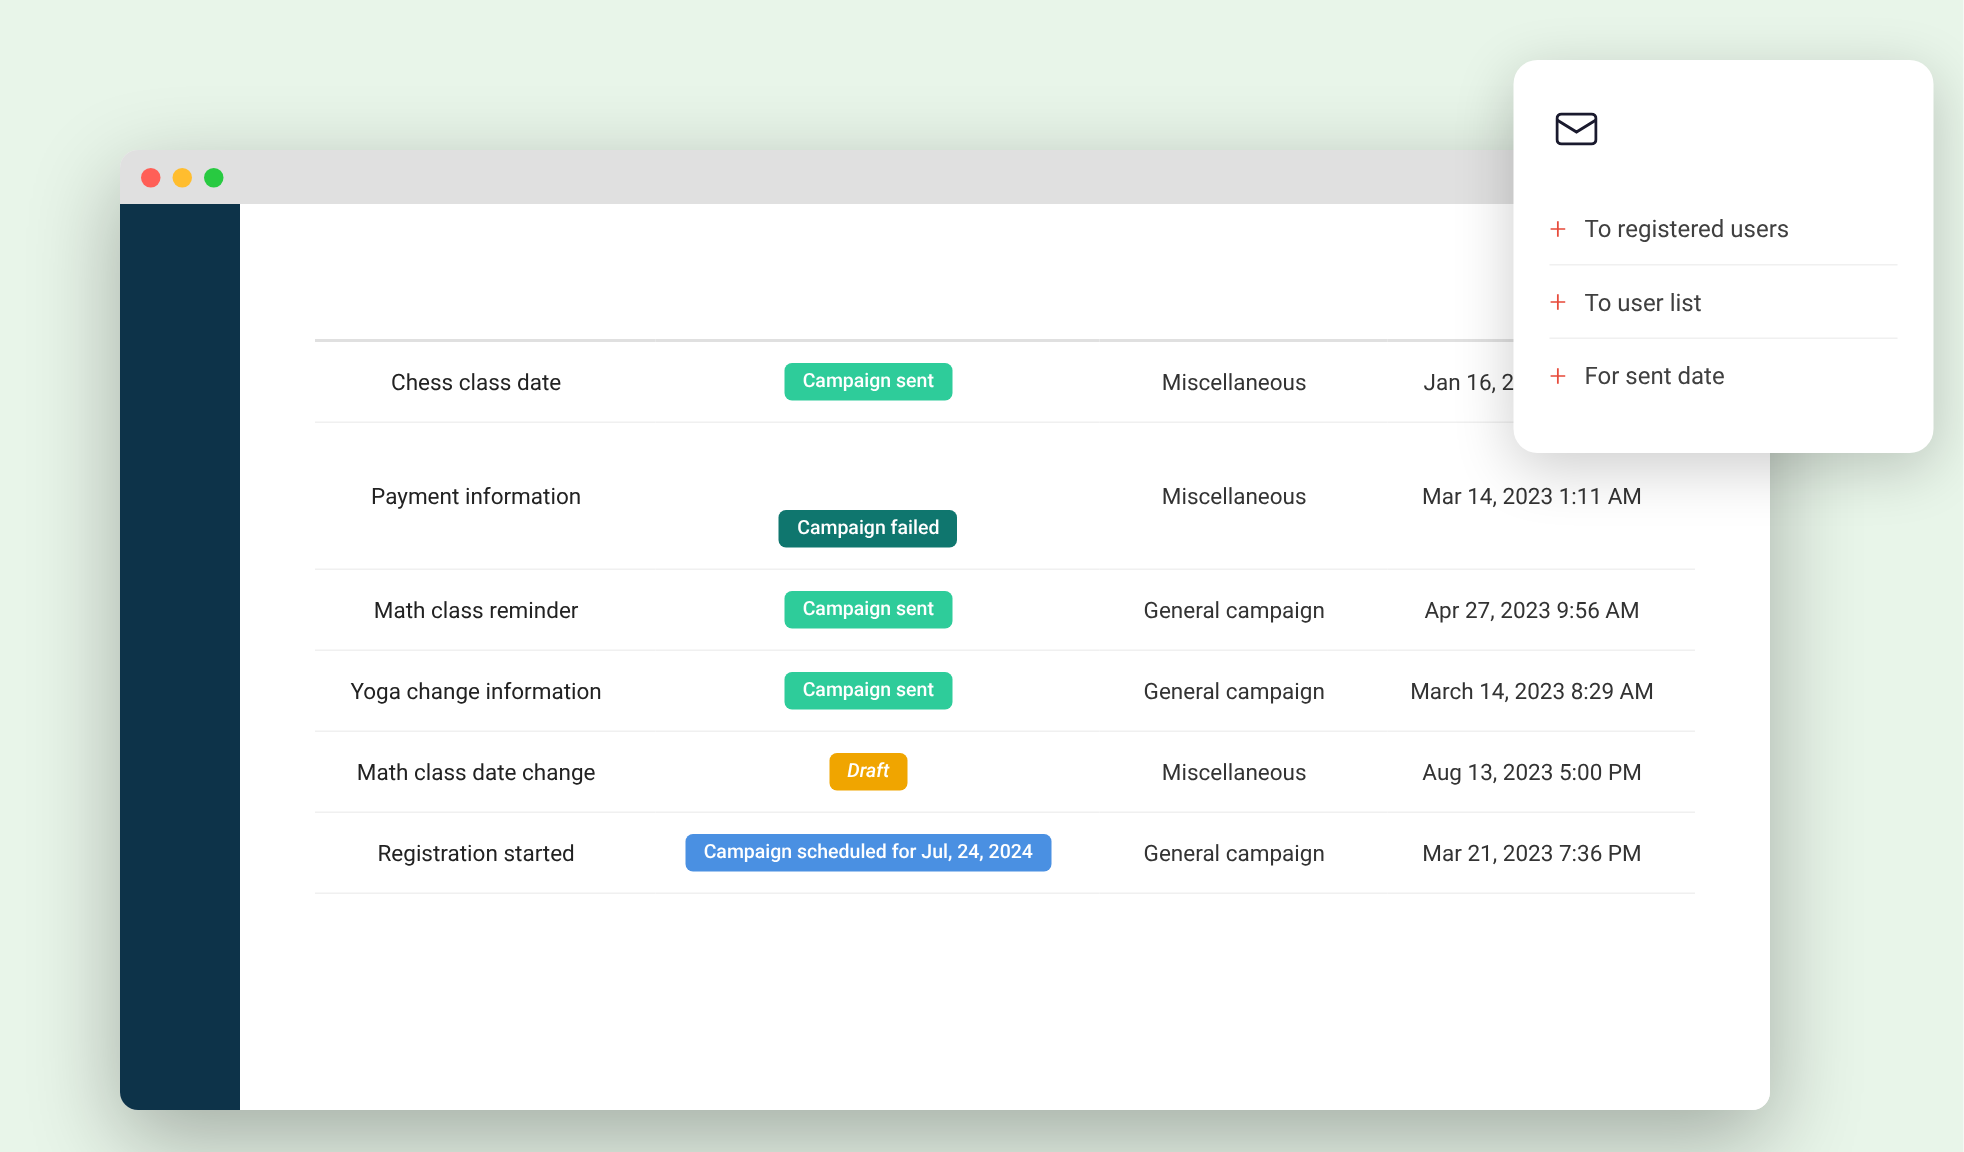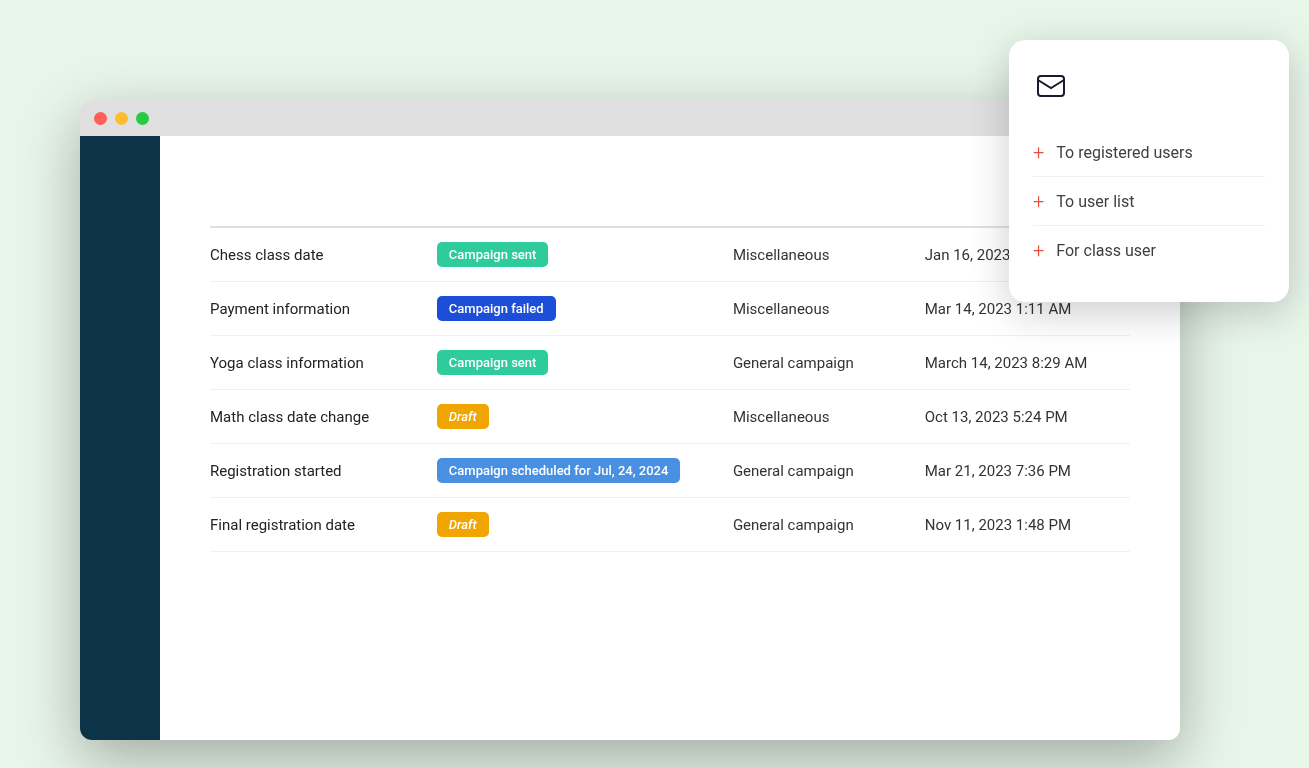--- a/index.html
+++ b/index.html
@@ -88,39 +88,40 @@
       color: #1a1a2e;
       padding: 8px 12px 12px 0;
     }
 
     .campaign-table td {
       padding: 14px 12px 14px 0;
       font-size: 15px;
       color: #333;
       border-bottom: 1px solid #f0f0f0;
       vertical-align: middle;
+      text-align: center;
     }
 
     .campaign-table td:first-child {
       font-size: 15px;
       color: #222;
     }
 
     
     .badge {
       display: inline-block;
       padding: 5px 12px;
       border-radius: 5px;
       font-size: 13px;
       font-weight: 500;
       white-space: nowrap;
     }
     .badge-sent { background: #2ecc9a; color: #fff; }
     .badge-scheduled { background: #4a90e2; color: #fff; }
-    .badge-failed { background: #1d4ed8; color: #fff; }
+    .badge-failed { background: #0f766e; color: #fff; margin-top: 44px; }
     .badge-draft { background: #f0a500; color: #fff; font-style: italic; }
 
     
     .dropdown-popup {
       position: absolute;
       top: 40px;
       right: 20px;
       width: 280px;
       background: #fff;
       border-radius: 16px;
@@ -214,50 +215,50 @@
   </tr>
             <tr>
     <td>Payment information</td>
     <td>
       <span class="badge badge-failed">Campaign failed</span>
     </td>
     <td>Miscellaneous</td>
     <td>Mar 14, 2023 1:11 AM</td>
   </tr>
             <tr>
-    <td>Yoga class information</td>
+    <td>Math class reminder</td>
+    <td>
+      <span class="badge badge-sent">Campaign sent</span>
+    </td>
+    <td>General campaign</td>
+    <td>Apr 27, 2023 9:56 AM</td>
+  </tr>
+            <tr>
+    <td>Yoga change information</td>
     <td>
       <span class="badge badge-sent">Campaign sent</span>
     </td>
     <td>General campaign</td>
     <td>March 14, 2023 8:29 AM</td>
   </tr>
             <tr>
     <td>Math class date change</td>
     <td>
       <span class="badge badge-draft">Draft</span>
     </td>
     <td>Miscellaneous</td>
-    <td>Oct 13, 2023 5:24 PM</td>
+    <td>Aug 13, 2023 5:00 PM</td>
   </tr>
             <tr>
     <td>Registration started</td>
     <td>
       <span class="badge badge-scheduled">Campaign scheduled for Jul, 24, 2024</span>
     </td>
     <td>General campaign</td>
     <td>Mar 21, 2023 7:36 PM</td>
-  </tr>
-            <tr>
-    <td>Final registration date</td>
-    <td>
-      <span class="badge badge-draft">Draft</span>
-    </td>
-    <td>General campaign</td>
-    <td>Nov 11, 2023 1:48 PM</td>
   </tr>
           </tbody>
       </table>
     </div>
   </div>
 </div>
 
 <div class="dropdown-popup">
   <div class="dropdown-header">
     <div class="dropdown-header-icon">
@@ -273,16 +274,16 @@
   <div class="dropdown-item">
     <span class="plus-icon">+</span>
     <span class="dropdown-item-label">To registered users</span>
   </div>
       <div class="dropdown-item">
     <span class="plus-icon">+</span>
     <span class="dropdown-item-label">To user list</span>
   </div>
       <div class="dropdown-item">
     <span class="plus-icon">+</span>
-    <span class="dropdown-item-label">For class user</span>
+    <span class="dropdown-item-label">For sent date</span>
   </div>
     </div>
 </div>
 
 </body></html>

